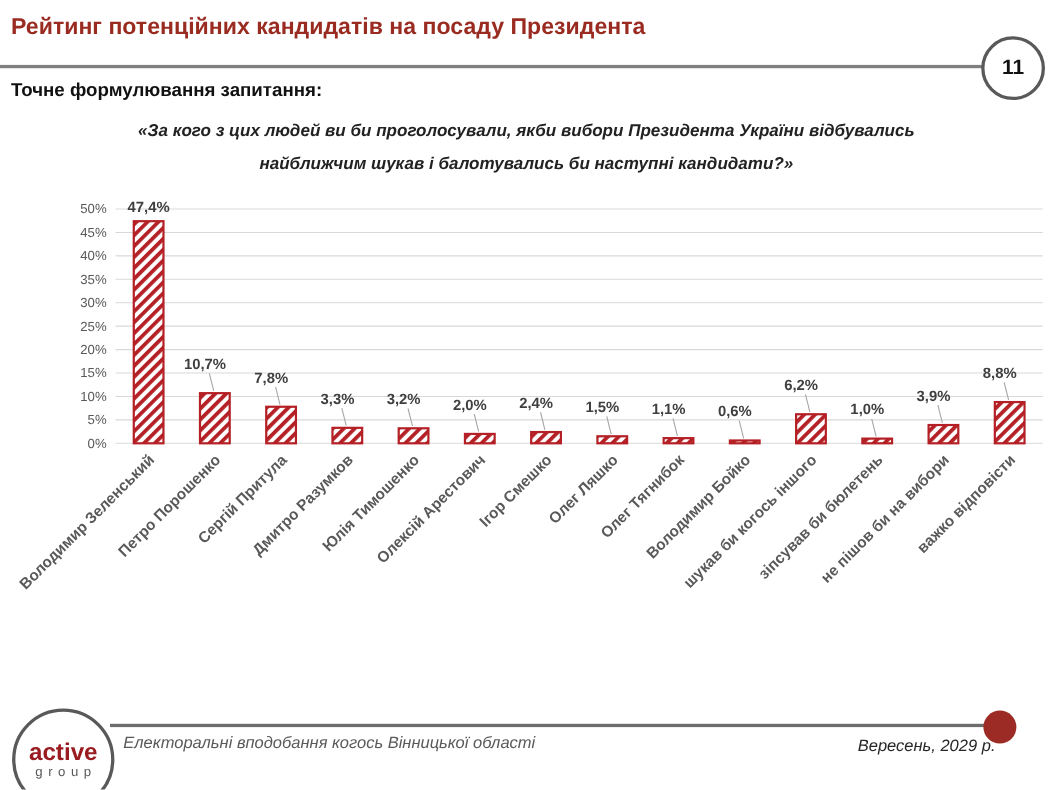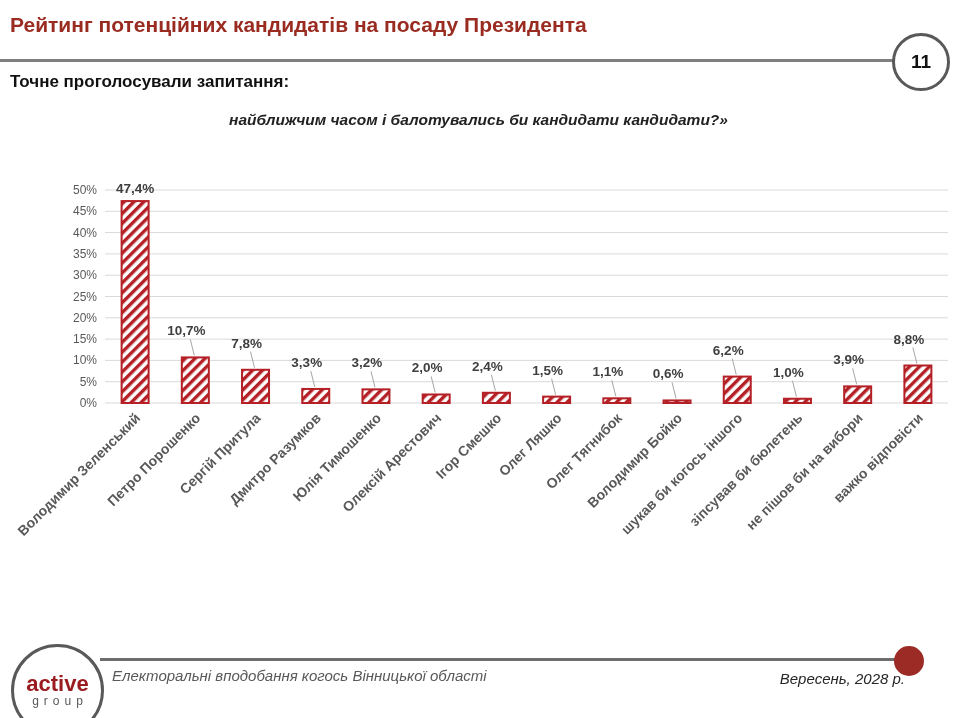--- a/index.html
+++ b/index.html
@@ -62,23 +62,24 @@
 <body>
 
 <div class="slide">
 
   <div class="page-title">Рейтинг потенційних кандидатів на посаду Президента</div>
   <div class="header-line"></div>
   <div class="page-badge">
     <span>11</span>
   </div>
 
-  <div class="question-label">Точне проголосували запитання:</div>
+  <div class="question-label">Точне формулювання запитання:</div>
   <div class="quote">
-    <div>найближчим часом і балотувались би кандидати кандидати?»</div>
+    <div>«За кого з цих людей ви би проголосували, якби вибори Президента України відбувались</div>
+    <div>найближчим шукав і балотувались би наступні кандидати?»</div>
   </div>
 
   <svg id="chart" class="chart-svg" width="957" height="435" viewBox="0 0 957 435" xmlns="http://www.w3.org/2000/svg">
     <defs>
       <pattern id="hatch" patternUnits="userSpaceOnUse" width="7" height="7" patternTransform="rotate(-45)">
         <rect width="7" height="7" fill="#ffffff"></rect>
         <rect id="hatch-stripe" width="7" height="3.4" fill="#B42025"></rect>
       </pattern>
     </defs>
   <line x1="105" y1="228" x2="948" y2="228" stroke="#D9D9D9" stroke-width="1"></line>
@@ -160,15 +161,15 @@
       <text x="923.8928571428571" y="244" text-anchor="end" font-size="14" font-weight="bold" fill="#595959" transform="rotate(-45 923.8928571428571 244)">важко відповісти</text>
     </svg>
 
   <div class="logo-circle">
     <div class="logo-name">active</div>
     <div class="logo-subname">group</div>
   </div>
   <div class="footer-line"></div>
   <div class="footer-dot"></div>
   <div class="footer-caption">Електоральні вподобання когось Вінницької області</div>
-  <div class="footer-date">Вересень, 2028 р.</div>
+  <div class="footer-date">Вересень, 2029 р.</div>
 
 </div>
 
 </body></html>

